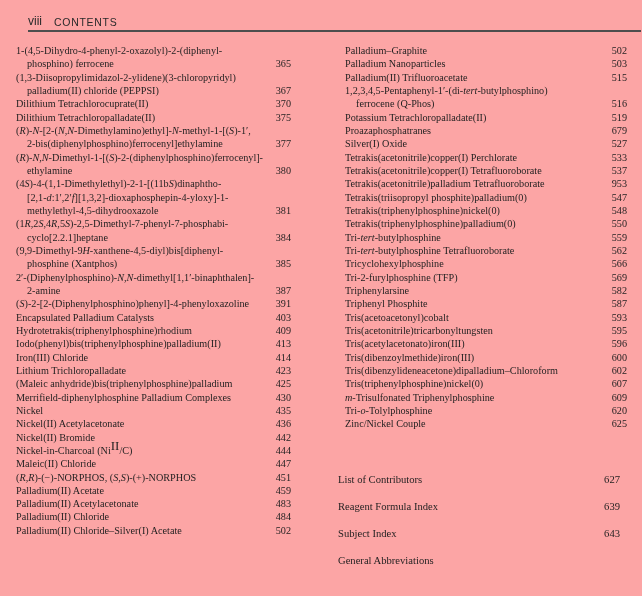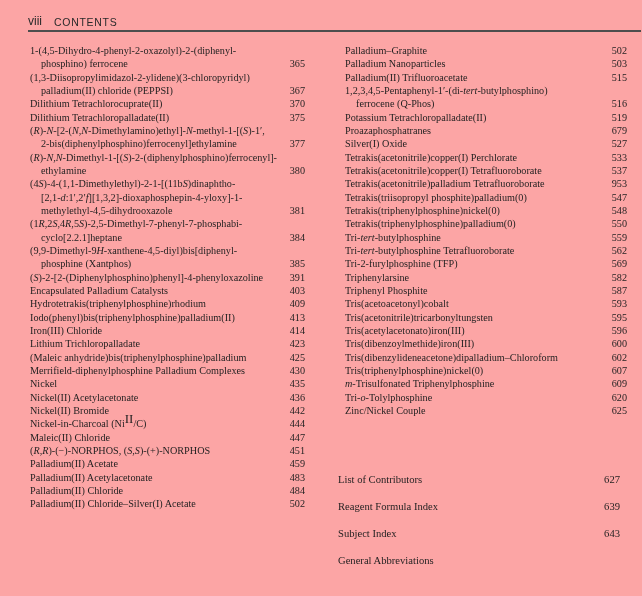--- a/index.html
+++ b/index.html
@@ -20,21 +20,21 @@
   }
   .hdr-rule {
     position:absolute; left:28px; top:30px; width:613px; height:2px;
     background:#4d4d4d;
   }
   
   .col {
     position:absolute; top:44px;
     font-size:10.2px; line-height:13.33px;
   }
-  .col-left  { left:30px;  width:275px; }
+  .col-left  { left:16px;  width:275px; }
   .col-right { left:345px; width:282px; }
   .row { position:relative; }
   .t {
     display:block; margin-right:24px; white-space:nowrap;
     padding-left:11px; text-indent:-11px;
   }
   .p { position:absolute; right:0; bottom:0; }
   sup { font-size:13px; line-height:0; vertical-align:super; }
   
   .back {
@@ -86,20 +86,24 @@
       </div>
         <div class="row">
         <span class="t">(1<i>R</i>,2<i>S</i>,4<i>R</i>,5<i>S</i>)-2,5-Dimethyl-7-phenyl-7-phosphabi-<br>cyclo[2.2.1]heptane</span>
         <span class="p">384</span>
       </div>
         <div class="row">
         <span class="t">(9,9-Dimethyl-9<i>H</i>-xanthene-4,5-diyl)bis[diphenyl-<br>phosphine (Xantphos)</span>
         <span class="p">385</span>
       </div>
         <div class="row">
+        <span class="t">2′-(Diphenylphosphino)-<i>N</i>,<i>N</i>-dimethyl[1,1′-binaphthalen]-<br>2-amine</span>
+        <span class="p">387</span>
+      </div>
+        <div class="row">
         <span class="t">(<i>S</i>)-2-[2-(Diphenylphosphino)phenyl]-4-phenyloxazoline</span>
         <span class="p">391</span>
       </div>
         <div class="row">
         <span class="t">Encapsulated Palladium Catalysts</span>
         <span class="p">403</span>
       </div>
         <div class="row">
         <span class="t">Hydrotetrakis(triphenylphosphine)rhodium</span>
         <span class="p">409</span>
@@ -224,20 +228,24 @@
       </div>
         <div class="row">
         <span class="t">Tri-<i>tert</i>-butylphosphine</span>
         <span class="p">559</span>
       </div>
         <div class="row">
         <span class="t">Tri-<i>tert</i>-butylphosphine Tetrafluoroborate</span>
         <span class="p">562</span>
       </div>
         <div class="row">
+        <span class="t">Tricyclohexylphosphine</span>
+        <span class="p">566</span>
+      </div>
+        <div class="row">
         <span class="t">Tri-2-furylphosphine (TFP)</span>
         <span class="p">569</span>
       </div>
         <div class="row">
         <span class="t">Triphenylarsine</span>
         <span class="p">582</span>
       </div>
         <div class="row">
         <span class="t">Triphenyl Phosphite</span>
         <span class="p">587</span>

